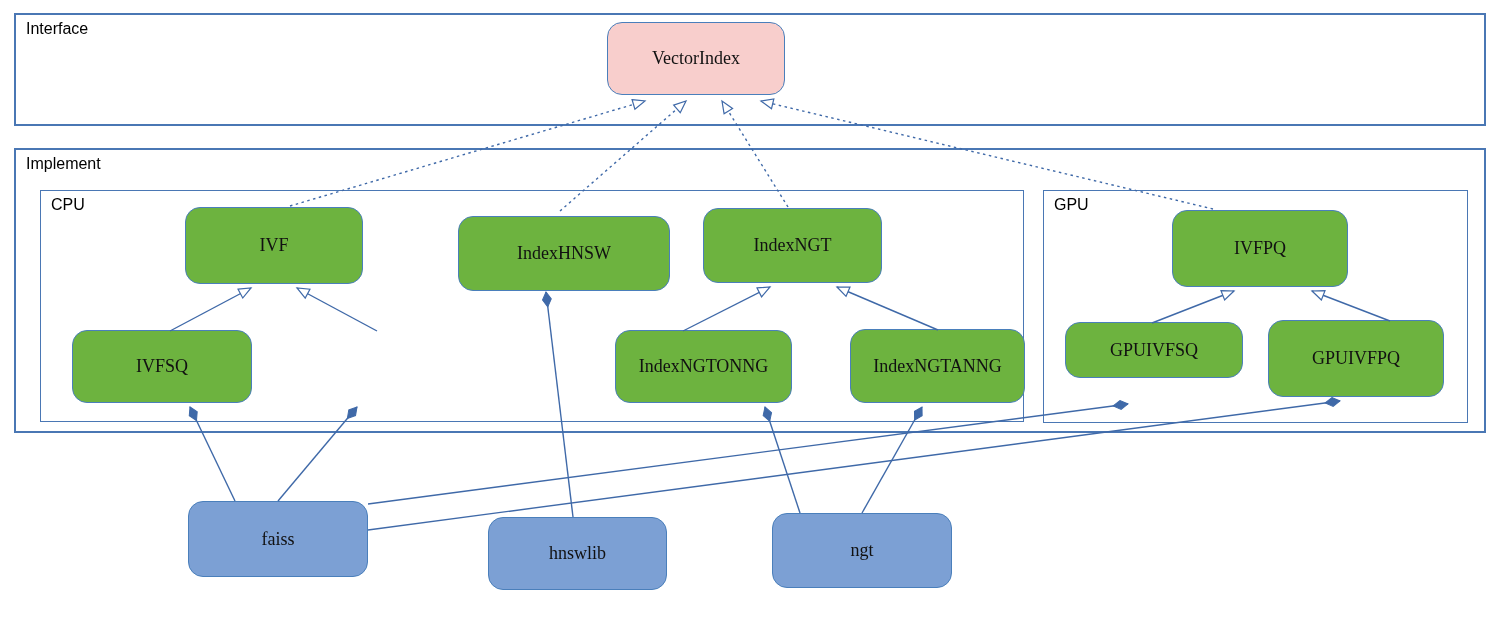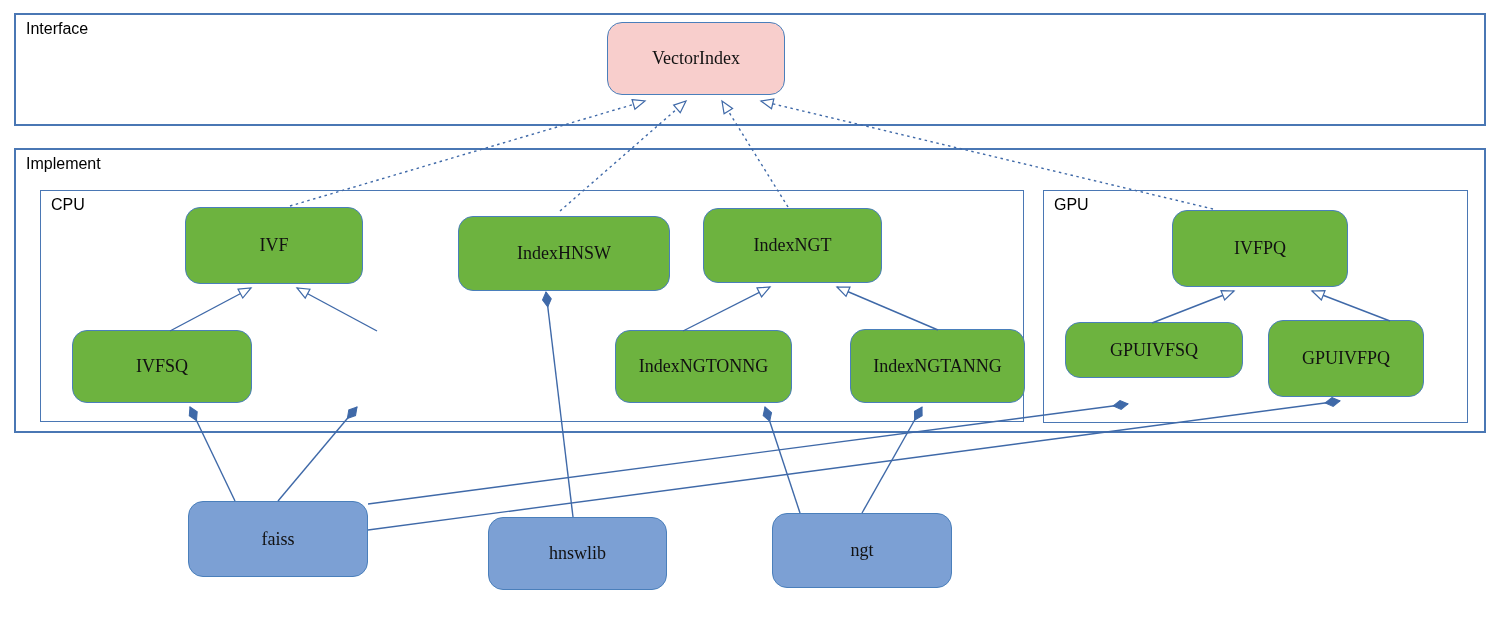--- a/index.html
+++ b/index.html
@@ -75,21 +75,21 @@
   </div>
 
   <div class="node node-green" style="left:830px;top:329px;width:175px;height:74px;margin-left:20px;">
     <span>IndexNGTANNG</span>
   </div>
 
   <div class="node node-green" style="left:1065px;top:322px;width:178px;height:56px;">
     <span>GPUIVFSQ</span>
   </div>
 
-  <div class="node node-green" style="left:1268px;top:320px;width:156px;height:77px;">
+  <div class="node node-green" style="left:1268px;top:320px;width:176px;height:77px;">
     <span>GPUIVFPQ</span>
   </div>
 
   <div class="node node-blue" style="left:188px;top:501px;width:180px;height:76px;justify-content:center;">
     <span>faiss</span>
   </div>
 
   <div class="node node-blue" style="left:488px;top:517px;width:179px;height:73px;">
     <span>hnswlib</span>
   </div>

